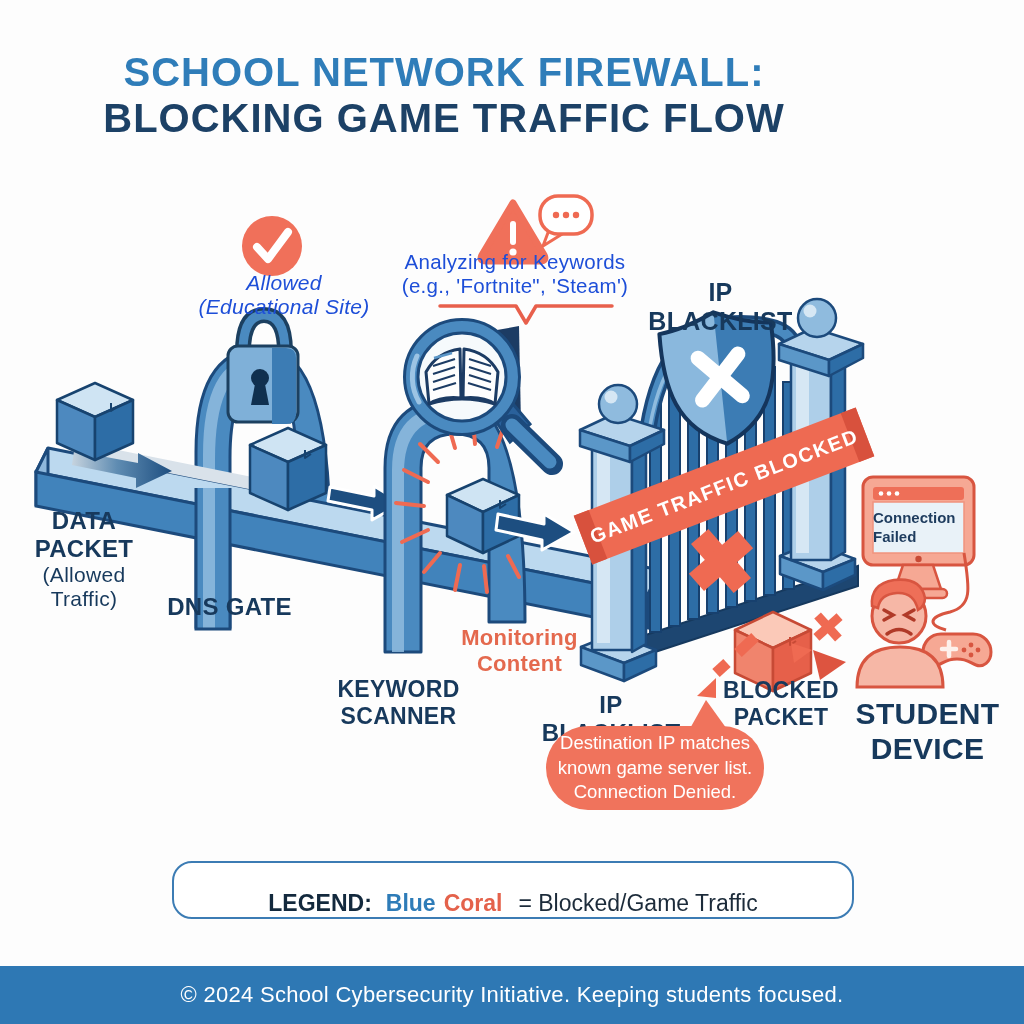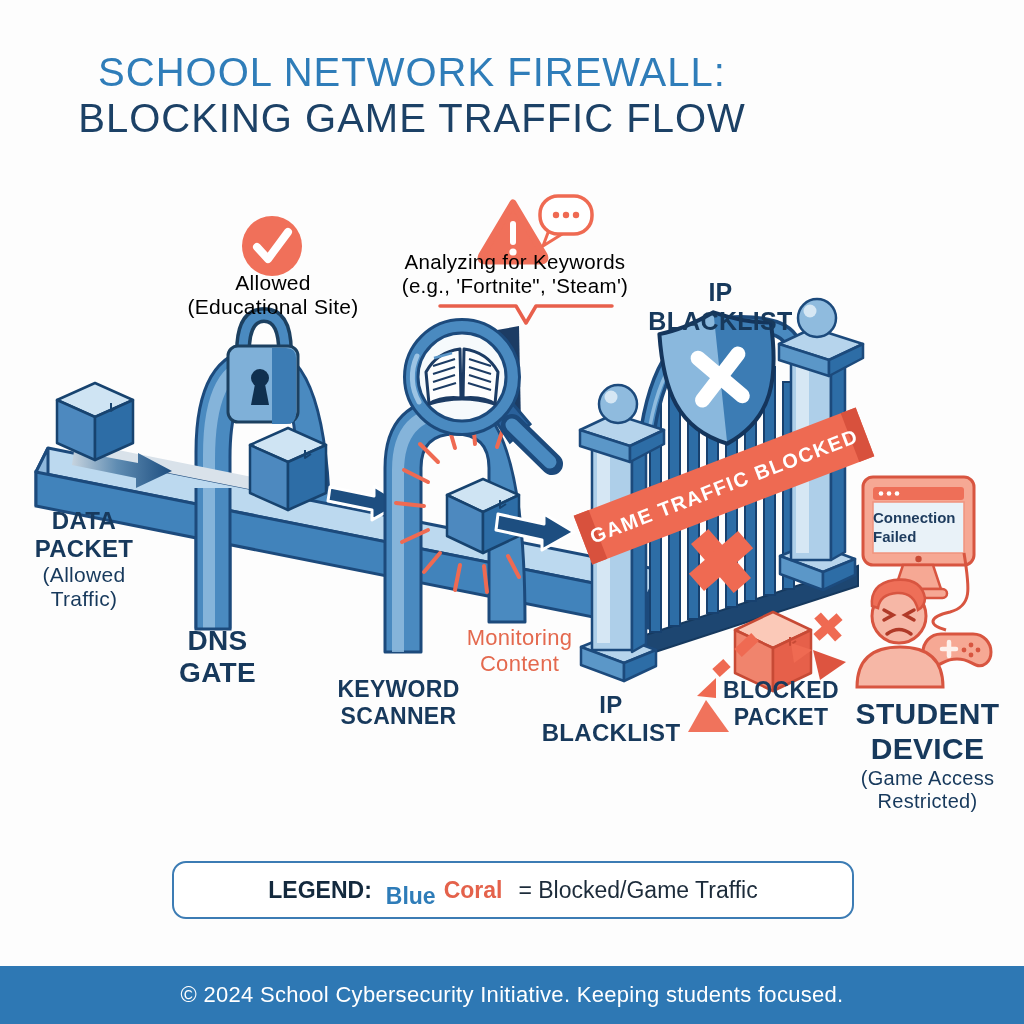--- a/index.html
+++ b/index.html
@@ -1,32 +1,32 @@
 <!DOCTYPE html>
 <html><head>
 <meta charset="utf-8">
 <style>
   html,body{margin:0;padding:0;background:#ffffff;}
   #canvas{position:relative;width:1024px;height:1024px;background:#fdfdfd;overflow:hidden;
           font-family:"Liberation Sans", sans-serif;}
   #art{position:absolute;left:0;top:0;z-index:1;}
   .ov{position:absolute;z-index:2;}
-  .ttl{width:824px;text-align:center;font-weight:400;font-size:40px;letter-spacing:1px;}
+  .ttl{width:824px;text-align:center;font-weight:700;font-size:40px;letter-spacing:1px;padding-left:32px;}
   .lbl{text-align:center;color:#17395c;font-weight:800;line-height:1.16;letter-spacing:.3px;}
-  .soft{font-weight:500;color:#000000;}
+  .soft{font-weight:500;color:#1d4ed8;}
   .lbl .t{display:block;}
   .lbl .s{display:block;font-weight:500;}
   #banner-text{width:302px;height:50px;line-height:50px;text-align:center;color:#fff;
     font-weight:700;font-size:20px;letter-spacing:1.5px;transform:rotate(-21deg);}
   #screen-text{width:91px;height:51px;display:flex;flex-direction:column;align-items:flex-start;
     justify-content:center;color:#1e3c5e;font-weight:700;font-size:15px;line-height:1.25;text-align:center;}
   #callout{width:218px;height:84px;background:#f0735c;border-radius:42px;display:flex;flex-direction:column;
     align-items:center;justify-content:center;color:#fff;font-size:18.5px;font-weight:500;line-height:1.33;text-align:center;}
-  #legend-box{width:678px;height:54px;border:2.5px solid #3c7cb4;border-radius:14px;display:flex;
-    align-items:center;justify-content:center;font-size:23px;background:#fff;}
+  #legend-box{width:678px;height:54px;border:2.5px solid #3c7cb4;border-radius:20px;display:flex;
+    align-items:flex-end;justify-content:center;font-size:23px;background:#fff;}
   #legend-box .lg-label{font-weight:800;color:#13293d;margin-right:14px;}
   #legend-box .lg-blue{font-weight:800;color:#2e7cb8;margin-right:8px;margin-top:12px;}
   #legend-box .lg-desc{font-weight:500;color:#1c2b3a;}
   #legend-box .lg-gap{margin-right:28px;}
   #legend-box .lg-coral{font-weight:800;color:#e4624b;margin-right:16px;}
   #footer-bar{left:0;top:966px;width:1024px;height:58px;background:#2e78b4;display:flex;
     align-items:center;justify-content:center;color:#fff;font-size:22px;font-weight:500;letter-spacing:.3px;}
 </style>
 </head>
 <body>
@@ -266,59 +266,63 @@
     <circle cx="556" cy="215" r="3.2" fill="#ef6a52"></circle>
         <circle cx="566" cy="215" r="3.2" fill="#ef6a52"></circle>
         <circle cx="576" cy="215" r="3.2" fill="#ef6a52"></circle>
   </g>
   <polyline points="440,306 516,306 526,323 536,306 612,306" fill="none" stroke="#e8604c" stroke-width="3.5" stroke-linecap="round" stroke-linejoin="round"></polyline>
 </svg>
 
 <div class="ov ttl" style="top:50px;color:#2f7db9;">SCHOOL NETWORK FIREWALL:</div>
 <div class="ov ttl" style="top:96px;color:#1c4166;">BLOCKING GAME TRAFFIC FLOW</div>
 
-<div class="ov lbl soft" style="left:173px;top:271px;width:200px;font-size:21px;">
+<div class="ov lbl soft" style="left:184px;top:271px;width:200px;font-size:21px;font-style:italic;">
   <span class="t">Allowed</span>
   <span class="t">(Educational Site)</span>
 </div>
 
 <div class="ov lbl soft" style="left:398px;top:250px;width:234px;font-size:20.5px;">
   <span class="t">Analyzing for Keywords</span>
   <span class="t">(e.g., 'Fortnite", 'Steam')</span>
 </div>
 
 <div class="ov lbl" style="left:638px;top:278px;width:165px;font-size:25px;">IP BLACKLIST</div>
 
 <div class="ov lbl" style="left:20px;top:507px;width:128px;">
   <span class="t" style="font-size:24px;">DATA PACKET</span>
   <span class="s" style="font-size:21px;">(Allowed Traffic)</span>
 </div>
 
-<div class="ov lbl" style="left:155px;top:593px;width:125px;font-size:28px;margin-top:32px;">DNS GATE</div>
+<div class="ov lbl" style="left:167px;top:593px;width:125px;font-size:24px;">DNS GATE</div>
 
 <div class="ov lbl" style="left:336px;top:640px;width:125px;font-size:23px;margin-top:36px;">KEYWORD SCANNER</div>
 
-<div class="ov lbl" style="left:452px;top:625px;width:135px;font-size:22px;font-weight:400;color:#e4694e;">Monitoring Content</div>
+<div class="ov lbl" style="left:452px;top:625px;width:135px;font-size:22px;font-weight:700;color:#e4694e;">Monitoring Content</div>
 
 <div class="ov lbl" style="left:536px;top:691px;width:150px;font-size:24px;">IP BLACKLIST</div>
 
 <div class="ov lbl" style="left:716px;top:677px;width:130px;font-size:23px;">BLOCKED PACKET</div>
 
 <div class="ov lbl" style="left:850px;top:697px;width:155px;">
   <span class="t" style="font-size:30px;">STUDENT DEVICE</span>
-  <span class="s" style="font-size:20px;">(Game Access Restricted)</span>
 </div>
 
 <div class="ov" id="banner-text" style="left:573px;top:461px;">GAME TRAFFIC BLOCKED</div>
 
 <div class="ov" id="screen-text" style="left:873px;top:502px;">
   <span>Connection</span>
   <span>Failed</span>
 </div>
 
+<div class="ov" id="callout" style="left:546px;top:726px;">
+  <span>Destination IP matches</span>
+  <span>known game server list.</span>
+  <span>Connection Denied.</span>
+</div>
 
 <div class="ov" id="legend-box" style="left:172px;top:861px;">
   <span class="lg-label">LEGEND:</span>
   <span class="lg-blue">Blue</span>
   <span class="lg-coral">Coral</span>
   <span class="lg-desc">= Blocked/Game Traffic</span>
 </div>
 
 <div class="ov" id="footer-bar">
   <span>© 2024 School Cybersecurity Initiative. Keeping students focused.</span>

